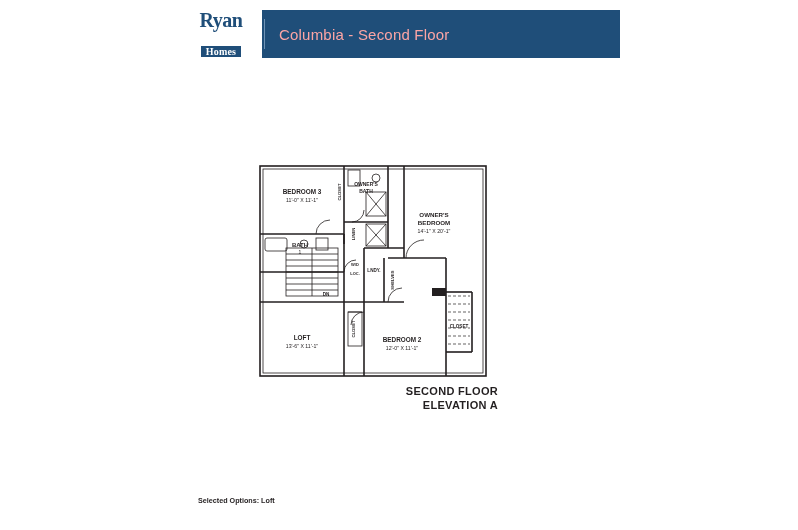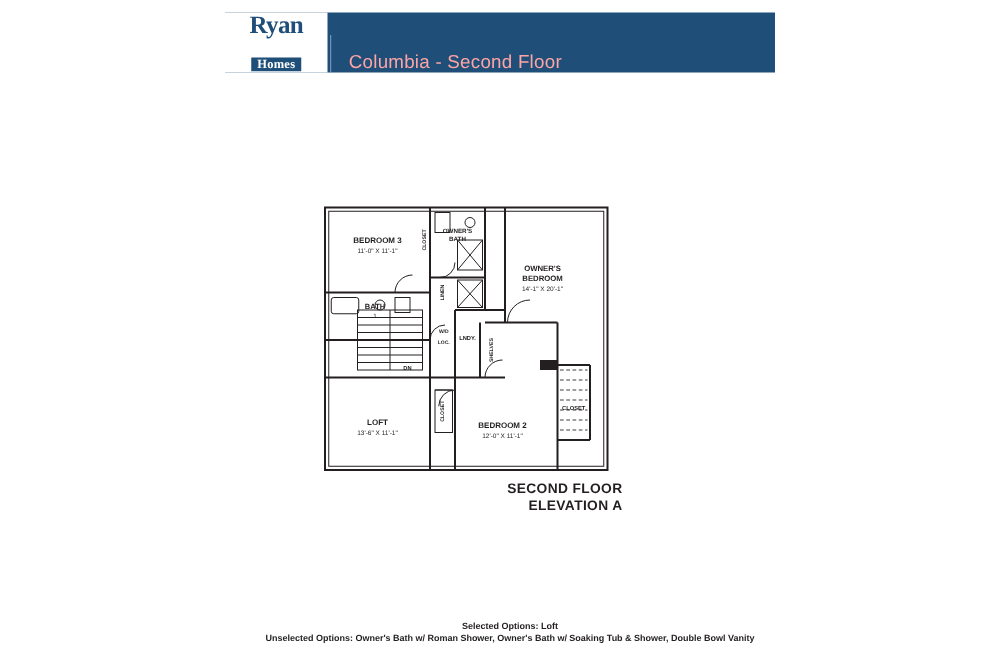--- a/index.html
+++ b/index.html
@@ -18,21 +18,21 @@
 
   
   .header {
     position: absolute;
     left: 180px;
     top: 10px;
     width: 440px;
     height: 48px;
     background: #1f4e79;
     display: flex;
-    align-items: flex-end;
+    align-items: center;
   }
   .logo-box {
     width: 82px;
     height: 48px;
     background: #ffffff;
     display: flex;
     flex-direction: column;
     align-items: center;
     justify-content: center;
     flex: 0 0 auto;
@@ -97,21 +97,20 @@
   
   .notes {
     position: absolute;
     left: 198px;
     top: 496px;
     width: 420px;
     font-size: 7.2px;
     line-height: 10px;
     font-weight: bold;
     color: #231f20;
-    text-align: center;
   }
   .notes div { white-space: pre-wrap; }
 </style>
 </head>
 <body>
 
 <div class="header">
   <div class="logo-box">
     <div class="logo-ryan">Ryan</div>
     <div class="logo-homes">Homes</div>
@@ -249,14 +248,13 @@
   </svg>
 </div>
 
 <div class="plan-caption">
   <div>SECOND FLOOR</div>
   <div>ELEVATION A</div>
 </div>
 
 <div class="notes">
   <div>Selected Options: Loft</div>
-  <div>Unselected Options: Owner's Bath w/ Roman Shower, Owner's Bath w/ Soaking Tub &amp; Shower, Double Bowl Vanity</div>
 </div>
 
 </body></html>

